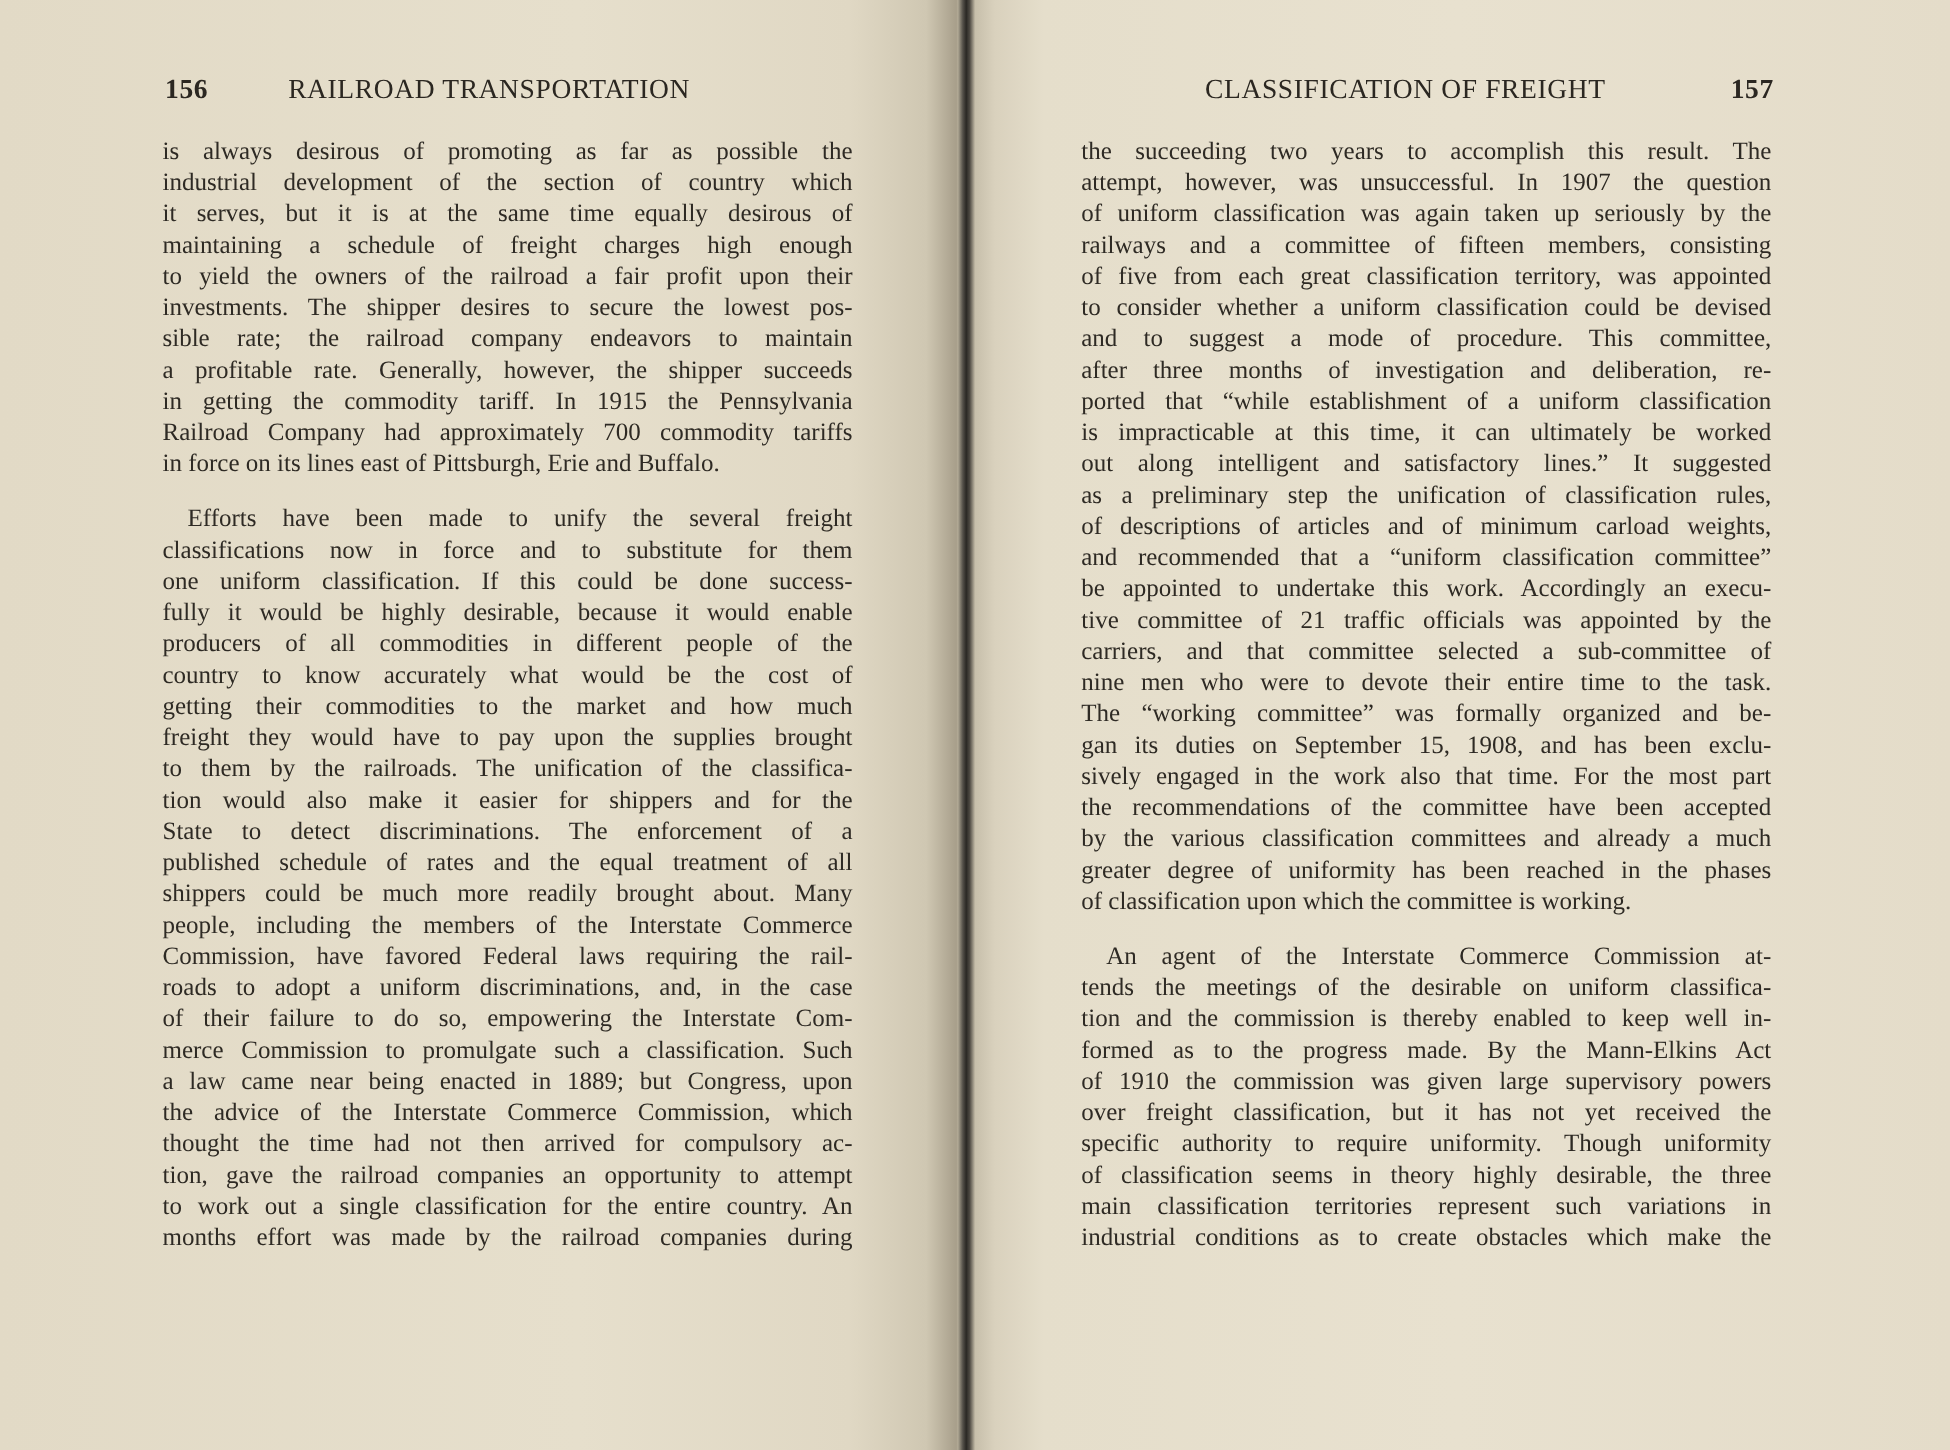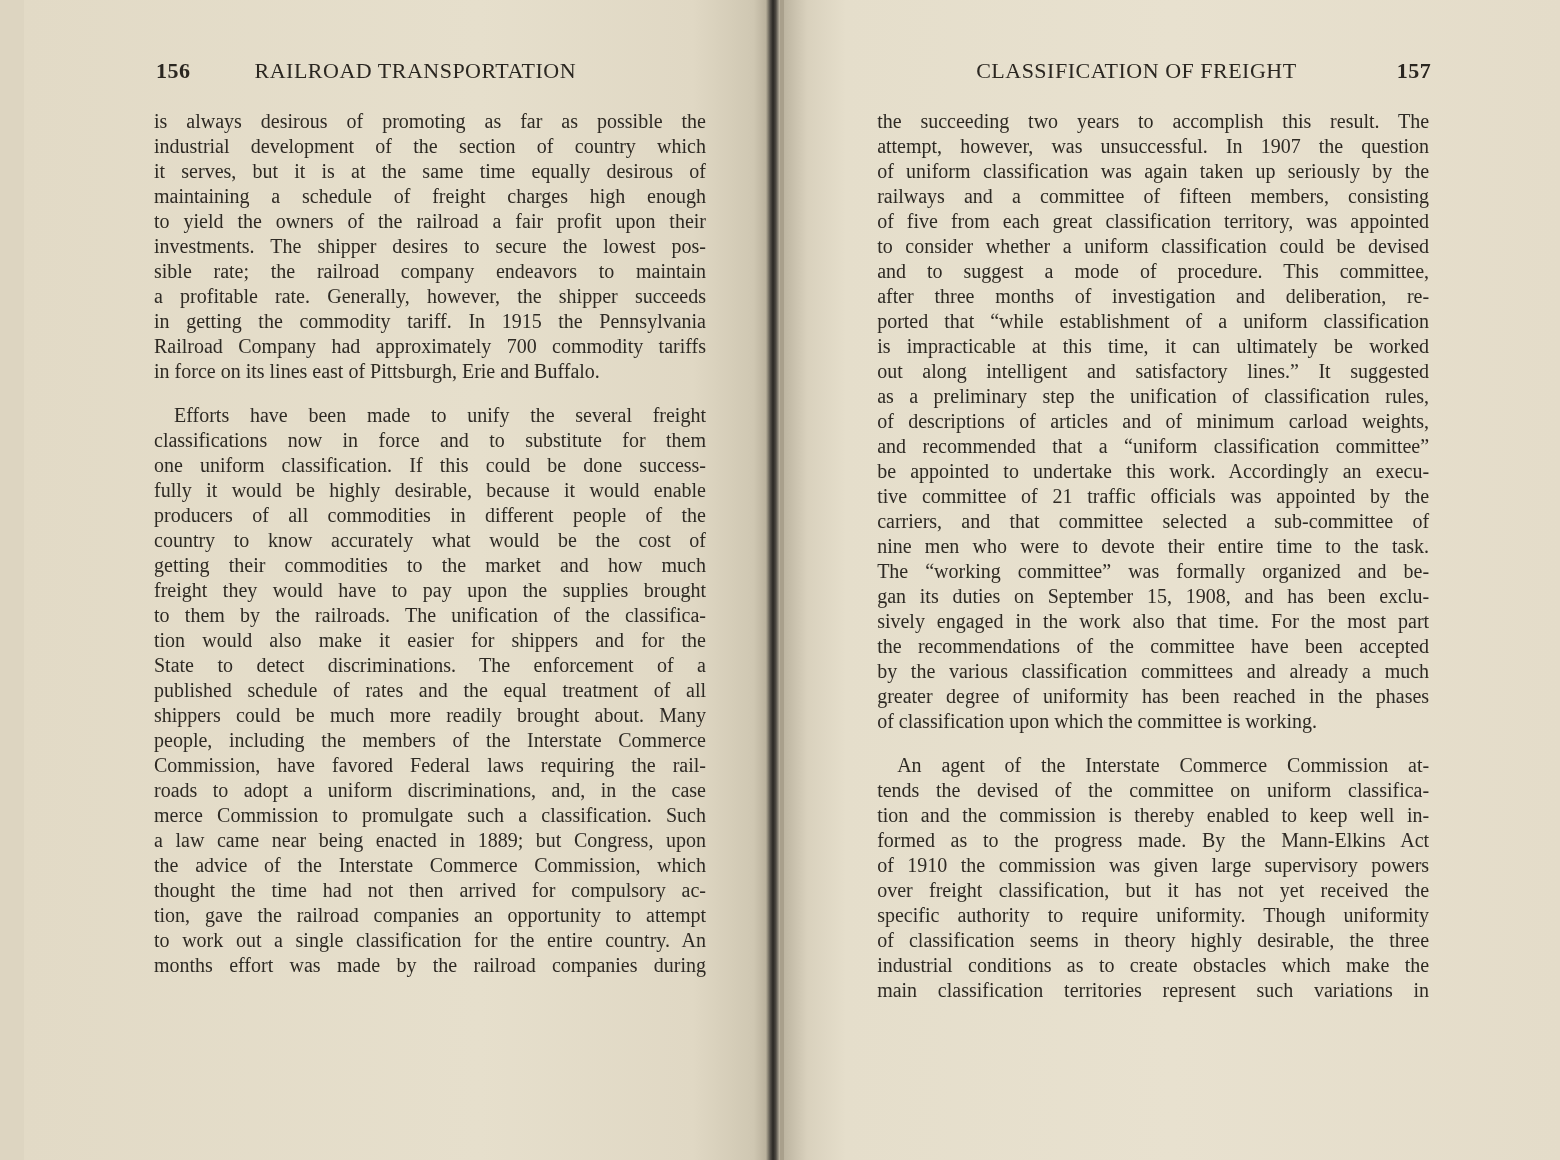--- a/index.html
+++ b/index.html
@@ -3,21 +3,21 @@
 <meta charset="utf-8">
 <style>
   html, body { margin: 0; padding: 0; }
   body {
     width: 1560px; height: 1160px; overflow: hidden;
     background: #ddd5c1;
     font-family: "Liberation Serif", "DejaVu Serif", serif;
     color: #2e2a24;
     position: relative;
   }
-  .spread { position: absolute; inset: 0; display: flex; padding-left: 24px; }
+  .spread { position: absolute; inset: 0; display: flex; }
   .page {
     position: relative; height: 1160px; box-sizing: border-box;
   }
   .page-left {
     width: 772px;
     background: linear-gradient(to right, #e2dac6 0%, #e6dfcc 60%, #e0d8c4 88%, #cfc7b2 96%, #a9a08c 99%);
   }
   .page-right {
     width: 788px;
     background: linear-gradient(to right, #bdb5a1 0%, #d9d1bd 3%, #e5decb 8%, #e8e1cf 50%, #e4dcc9 100%);
@@ -78,20 +78,21 @@
         <span class="line">getting their commodities to the market and how much</span>
         <span class="line">freight they would have to pay upon the supplies brought</span>
         <span class="line">to them by the railroads. The unification of the classifica-</span>
         <span class="line">tion would also make it easier for shippers and for the</span>
         <span class="line">State to detect discriminations. The enforcement of a</span>
         <span class="line">published schedule of rates and the equal treatment of all</span>
         <span class="line">shippers could be much more readily brought about. Many</span>
         <span class="line">people, including the members of the Interstate Commerce</span>
         <span class="line">Commission, have favored Federal laws requiring the rail-</span>
         <span class="line">roads to adopt a uniform discriminations, and, in the case</span>
+        <span class="line">of their failure to do so, empowering the Interstate Com-</span>
         <span class="line">merce Commission to promulgate such a classification. Such</span>
         <span class="line">a law came near being enacted in 1889; but Congress, upon</span>
         <span class="line">the advice of the Interstate Commerce Commission, which</span>
         <span class="line">thought the time had not then arrived for compulsory ac-</span>
         <span class="line">tion, gave the railroad companies an opportunity to attempt</span>
         <span class="line">to work out a single classification for the entire country. An</span>
         <span class="line">months effort was made by the railroad companies during</span>
       </div>
   </div>
   <div class="page page-right">
@@ -118,25 +119,25 @@
         <span class="line">carriers, and that committee selected a sub-committee of</span>
         <span class="line">nine men who were to devote their entire time to the task.</span>
         <span class="line">The “working committee” was formally organized and be-</span>
         <span class="line">gan its duties on September 15, 1908, and has been exclu-</span>
         <span class="line">sively engaged in the work also that time. For the most part</span>
         <span class="line">the recommendations of the committee have been accepted</span>
         <span class="line">by the various classification committees and already a much</span>
         <span class="line">greater degree of uniformity has been reached in the phases</span>
         <span class="line last">of classification upon which the committee is working.</span>
         <span class="line indent">An agent of the Interstate Commerce Commission at-</span>
-        <span class="line">tends the devised of the committee on uniform classifica-</span>
+        <span class="line">tends the meetings of the desirable on uniform classifica-</span>
         <span class="line">tion and the commission is thereby enabled to keep well in-</span>
         <span class="line">formed as to the progress made. By the Mann-Elkins Act</span>
         <span class="line">of 1910 the commission was given large supervisory powers</span>
         <span class="line">over freight classification, but it has not yet received the</span>
         <span class="line">specific authority to require uniformity. Though uniformity</span>
         <span class="line">of classification seems in theory highly desirable, the three</span>
+        <span class="line">main classification territories represent such variations in</span>
         <span class="line">industrial conditions as to create obstacles which make the</span>
-        <span class="line">main classification territories represent such variations in</span>
       </div>
   </div>
 </div>
 <div class="gutter"></div>
 
 </body></html>

